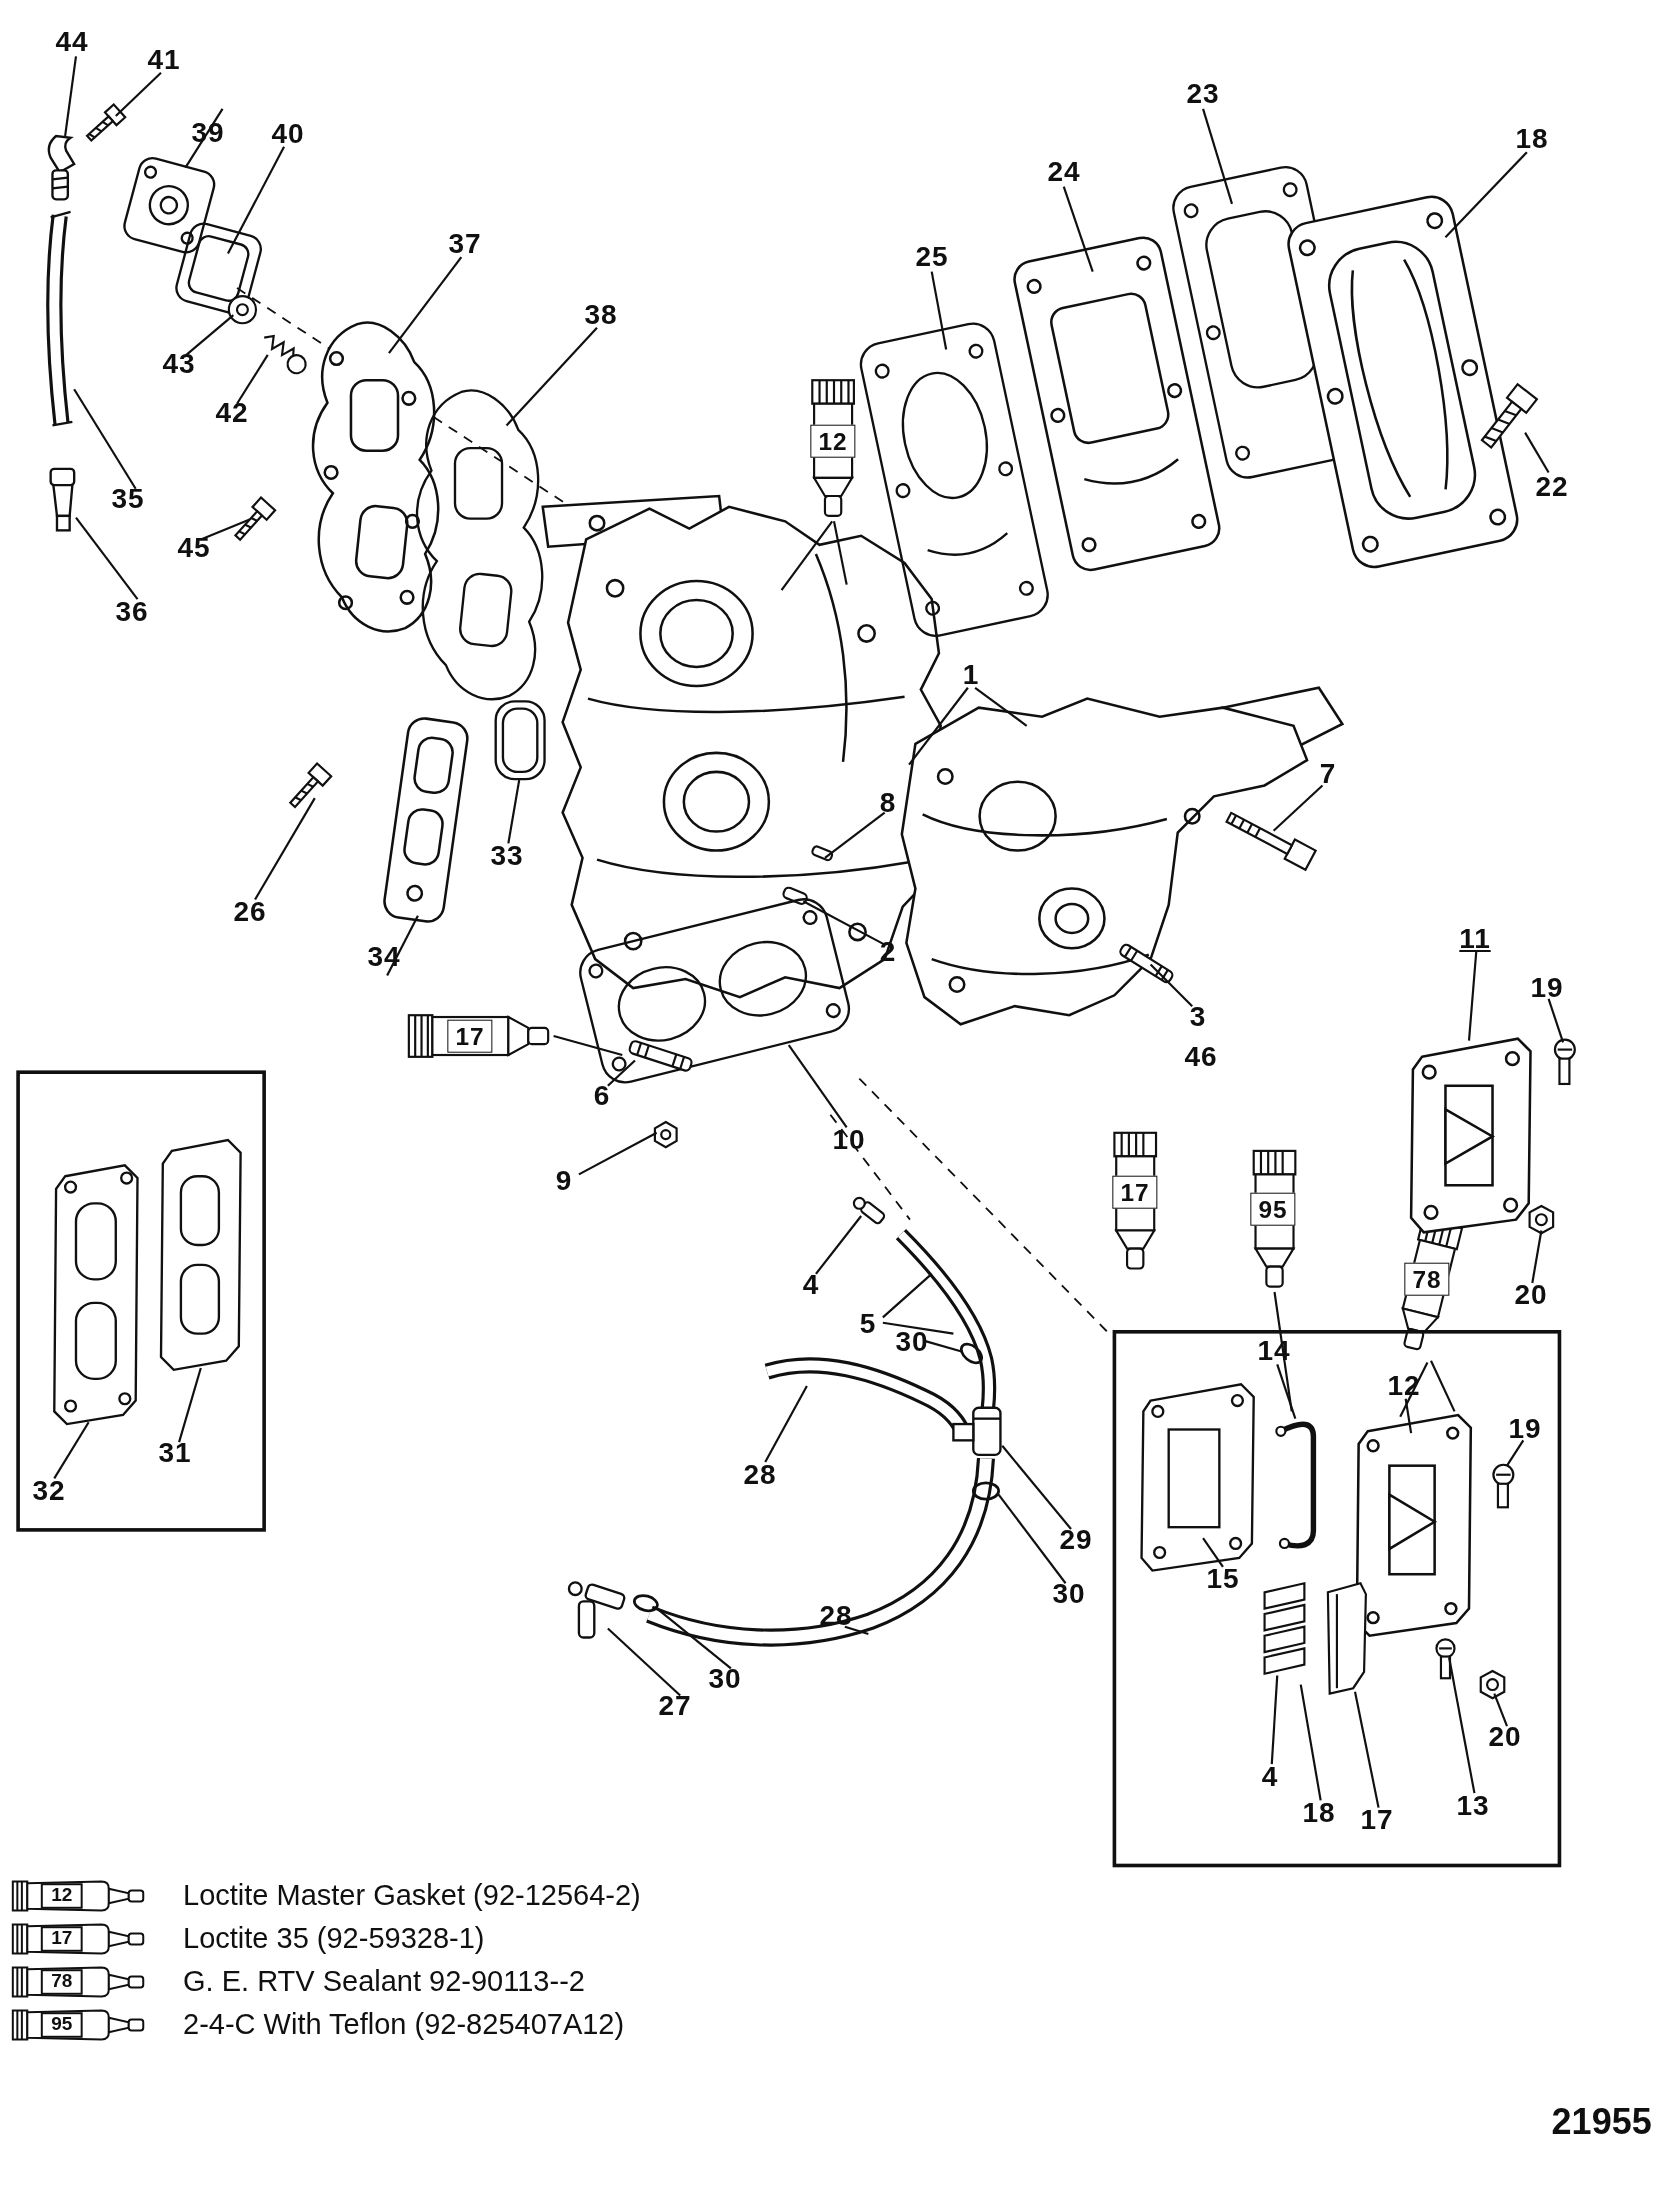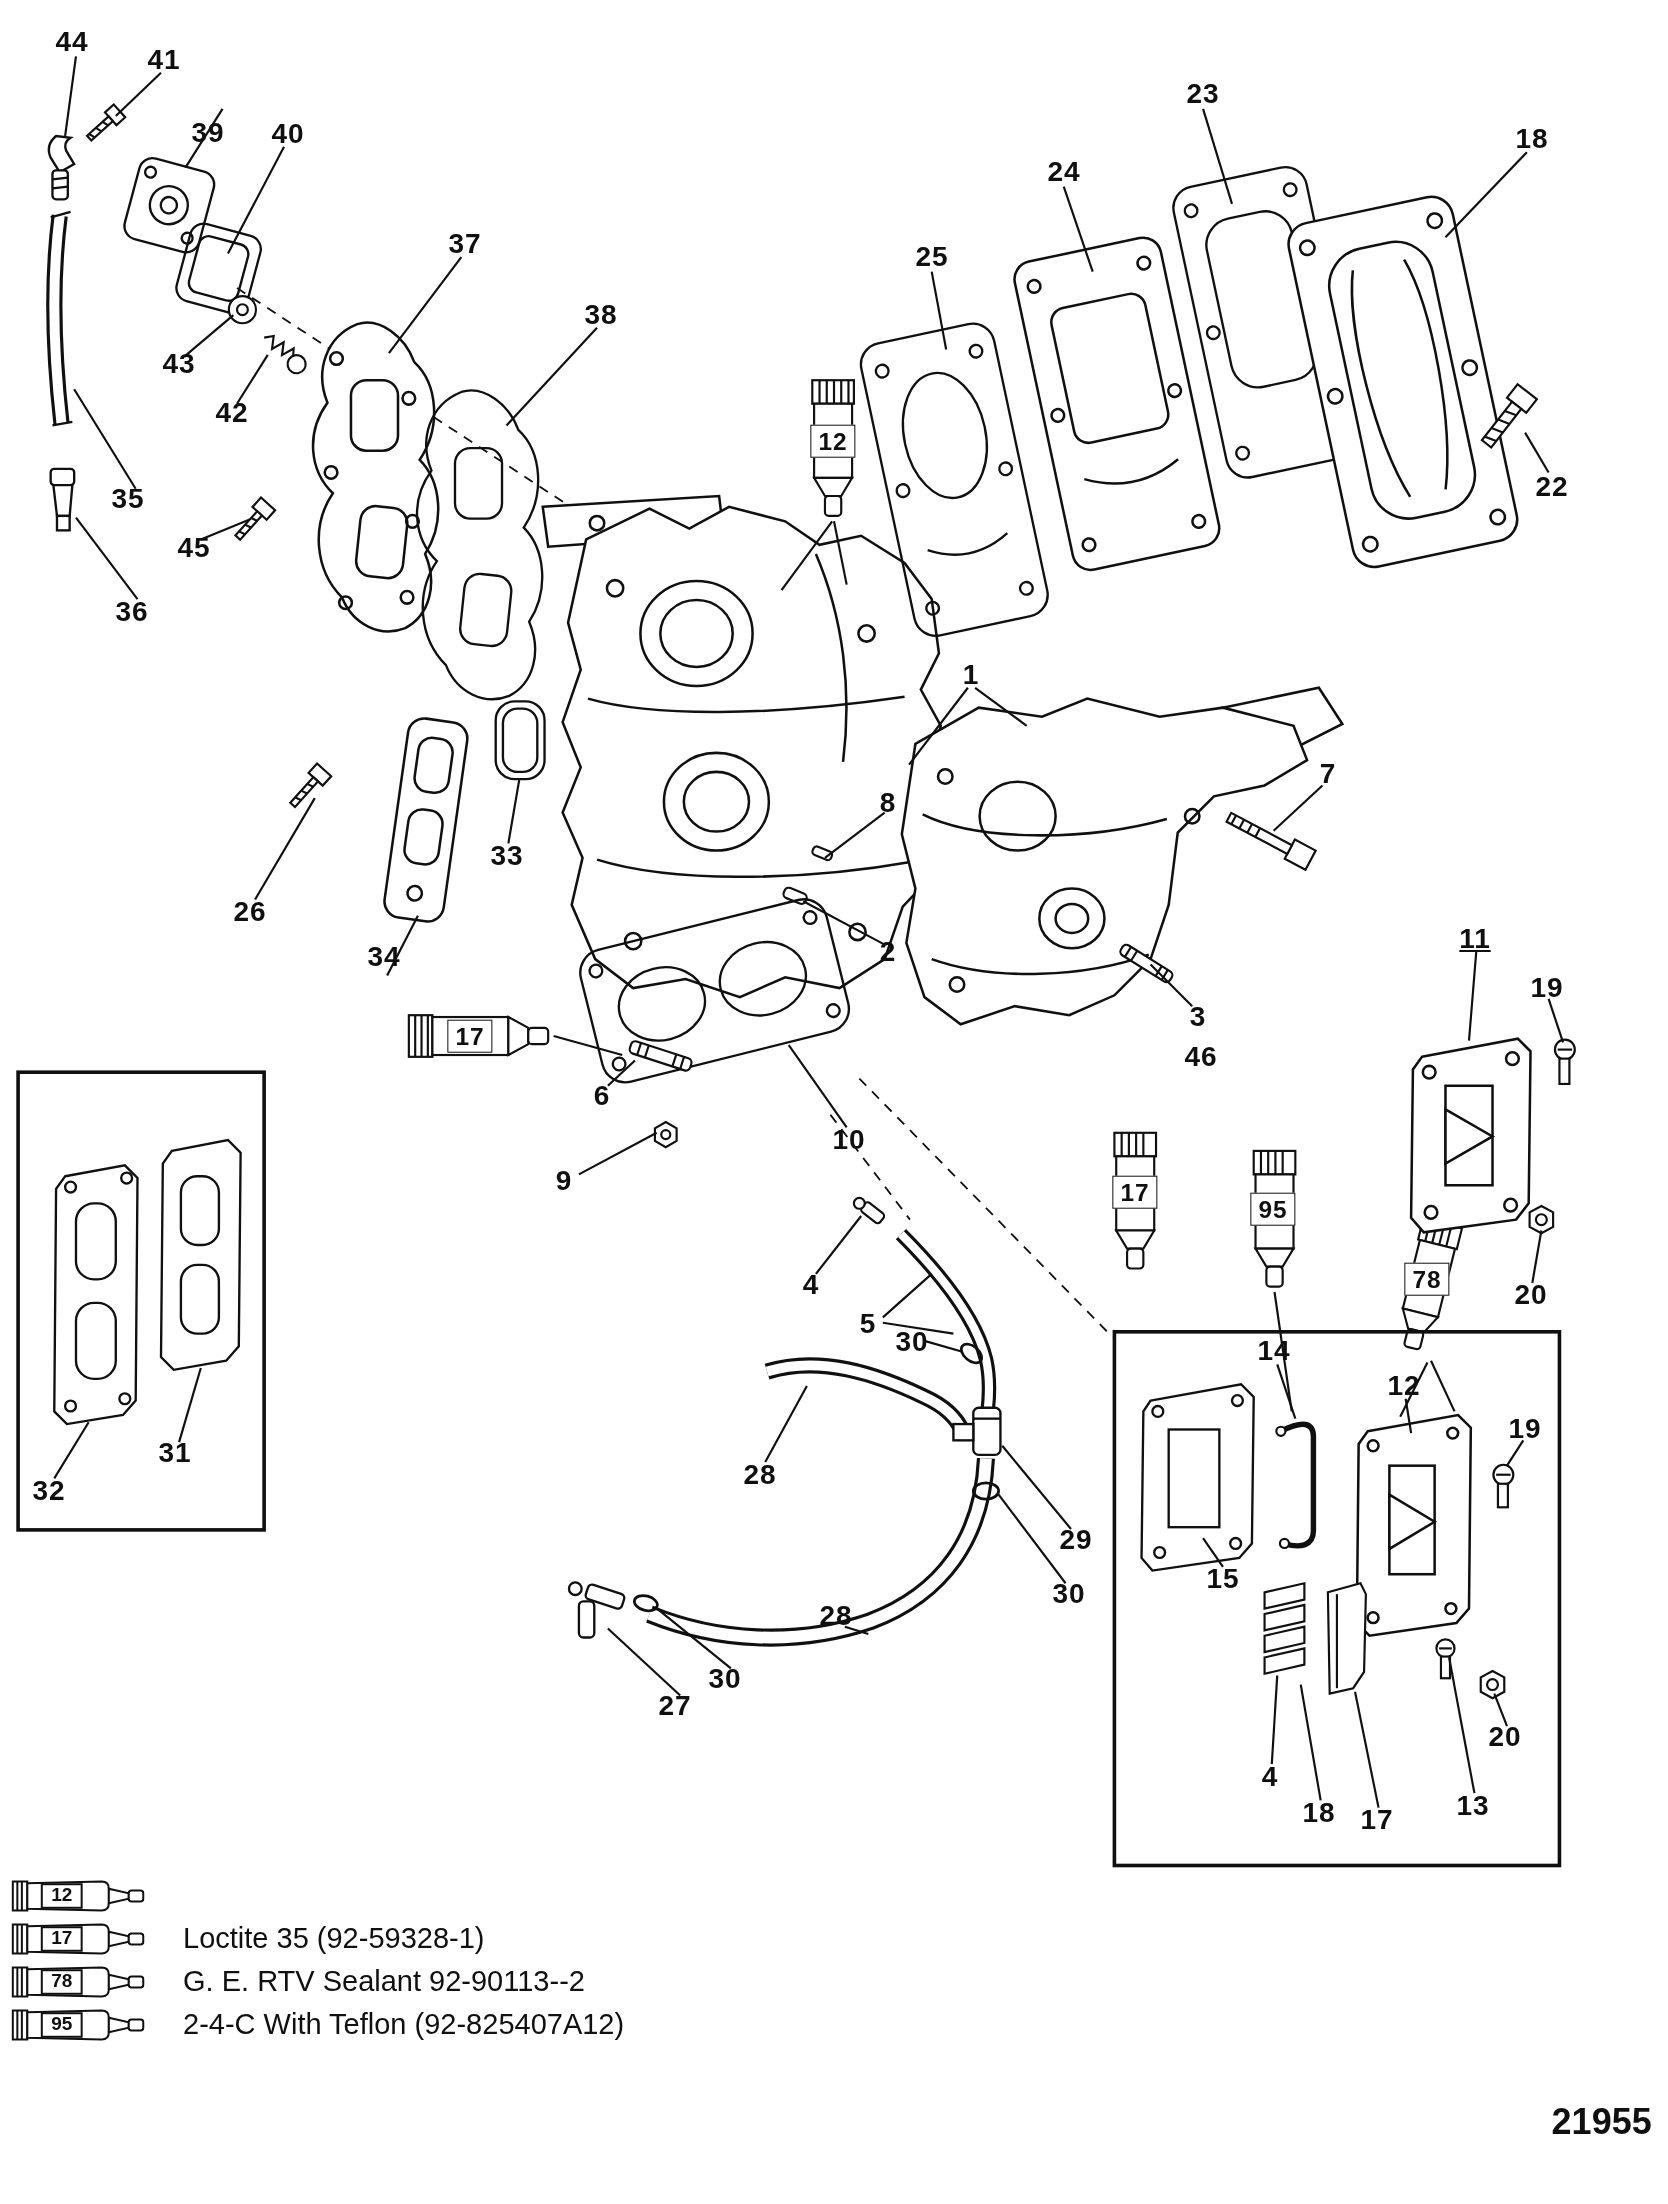--- a/index.html
+++ b/index.html
@@ -544,20 +544,21 @@
               <rect x="2" y="7" width="16" height="32"></rect>
               <line x1="7" y1="7" x2="7" y2="39"></line>
               <line x1="12" y1="7" x2="12" y2="39"></line>
               <path d="M18 9 L100 7 Q108 7 108 15 L108 31 Q108 39 100 39 L18 37 Z"></path>
               <rect x="34" y="10" width="44" height="26"></rect>
               <path d="M108 15 L130 20 L130 26 L108 31 Z"></path>
               <rect x="130" y="17" width="16" height="12" rx="3"></rect>
             </g>
             <text x="56" y="29" text-anchor="middle" font-family="Liberation Sans, sans-serif" font-size="21" font-weight="bold" fill="#101010">12</text>
           </svg>
+          <span class="legend-text">Loctite Master Gasket (92-12564-2)</span>
         </div>
         <div class="legend-row">
           <svg class="tube-icon" width="154" height="42" viewBox="0 0 170 46">
             <g stroke="#101010" stroke-width="2.2" fill="#ffffff">
               <rect x="2" y="7" width="16" height="32"></rect>
               <line x1="7" y1="7" x2="7" y2="39"></line>
               <line x1="12" y1="7" x2="12" y2="39"></line>
               <path d="M18 9 L100 7 Q108 7 108 15 L108 31 Q108 39 100 39 L18 37 Z"></path>
               <rect x="34" y="10" width="44" height="26"></rect>
               <path d="M108 15 L130 20 L130 26 L108 31 Z"></path>

